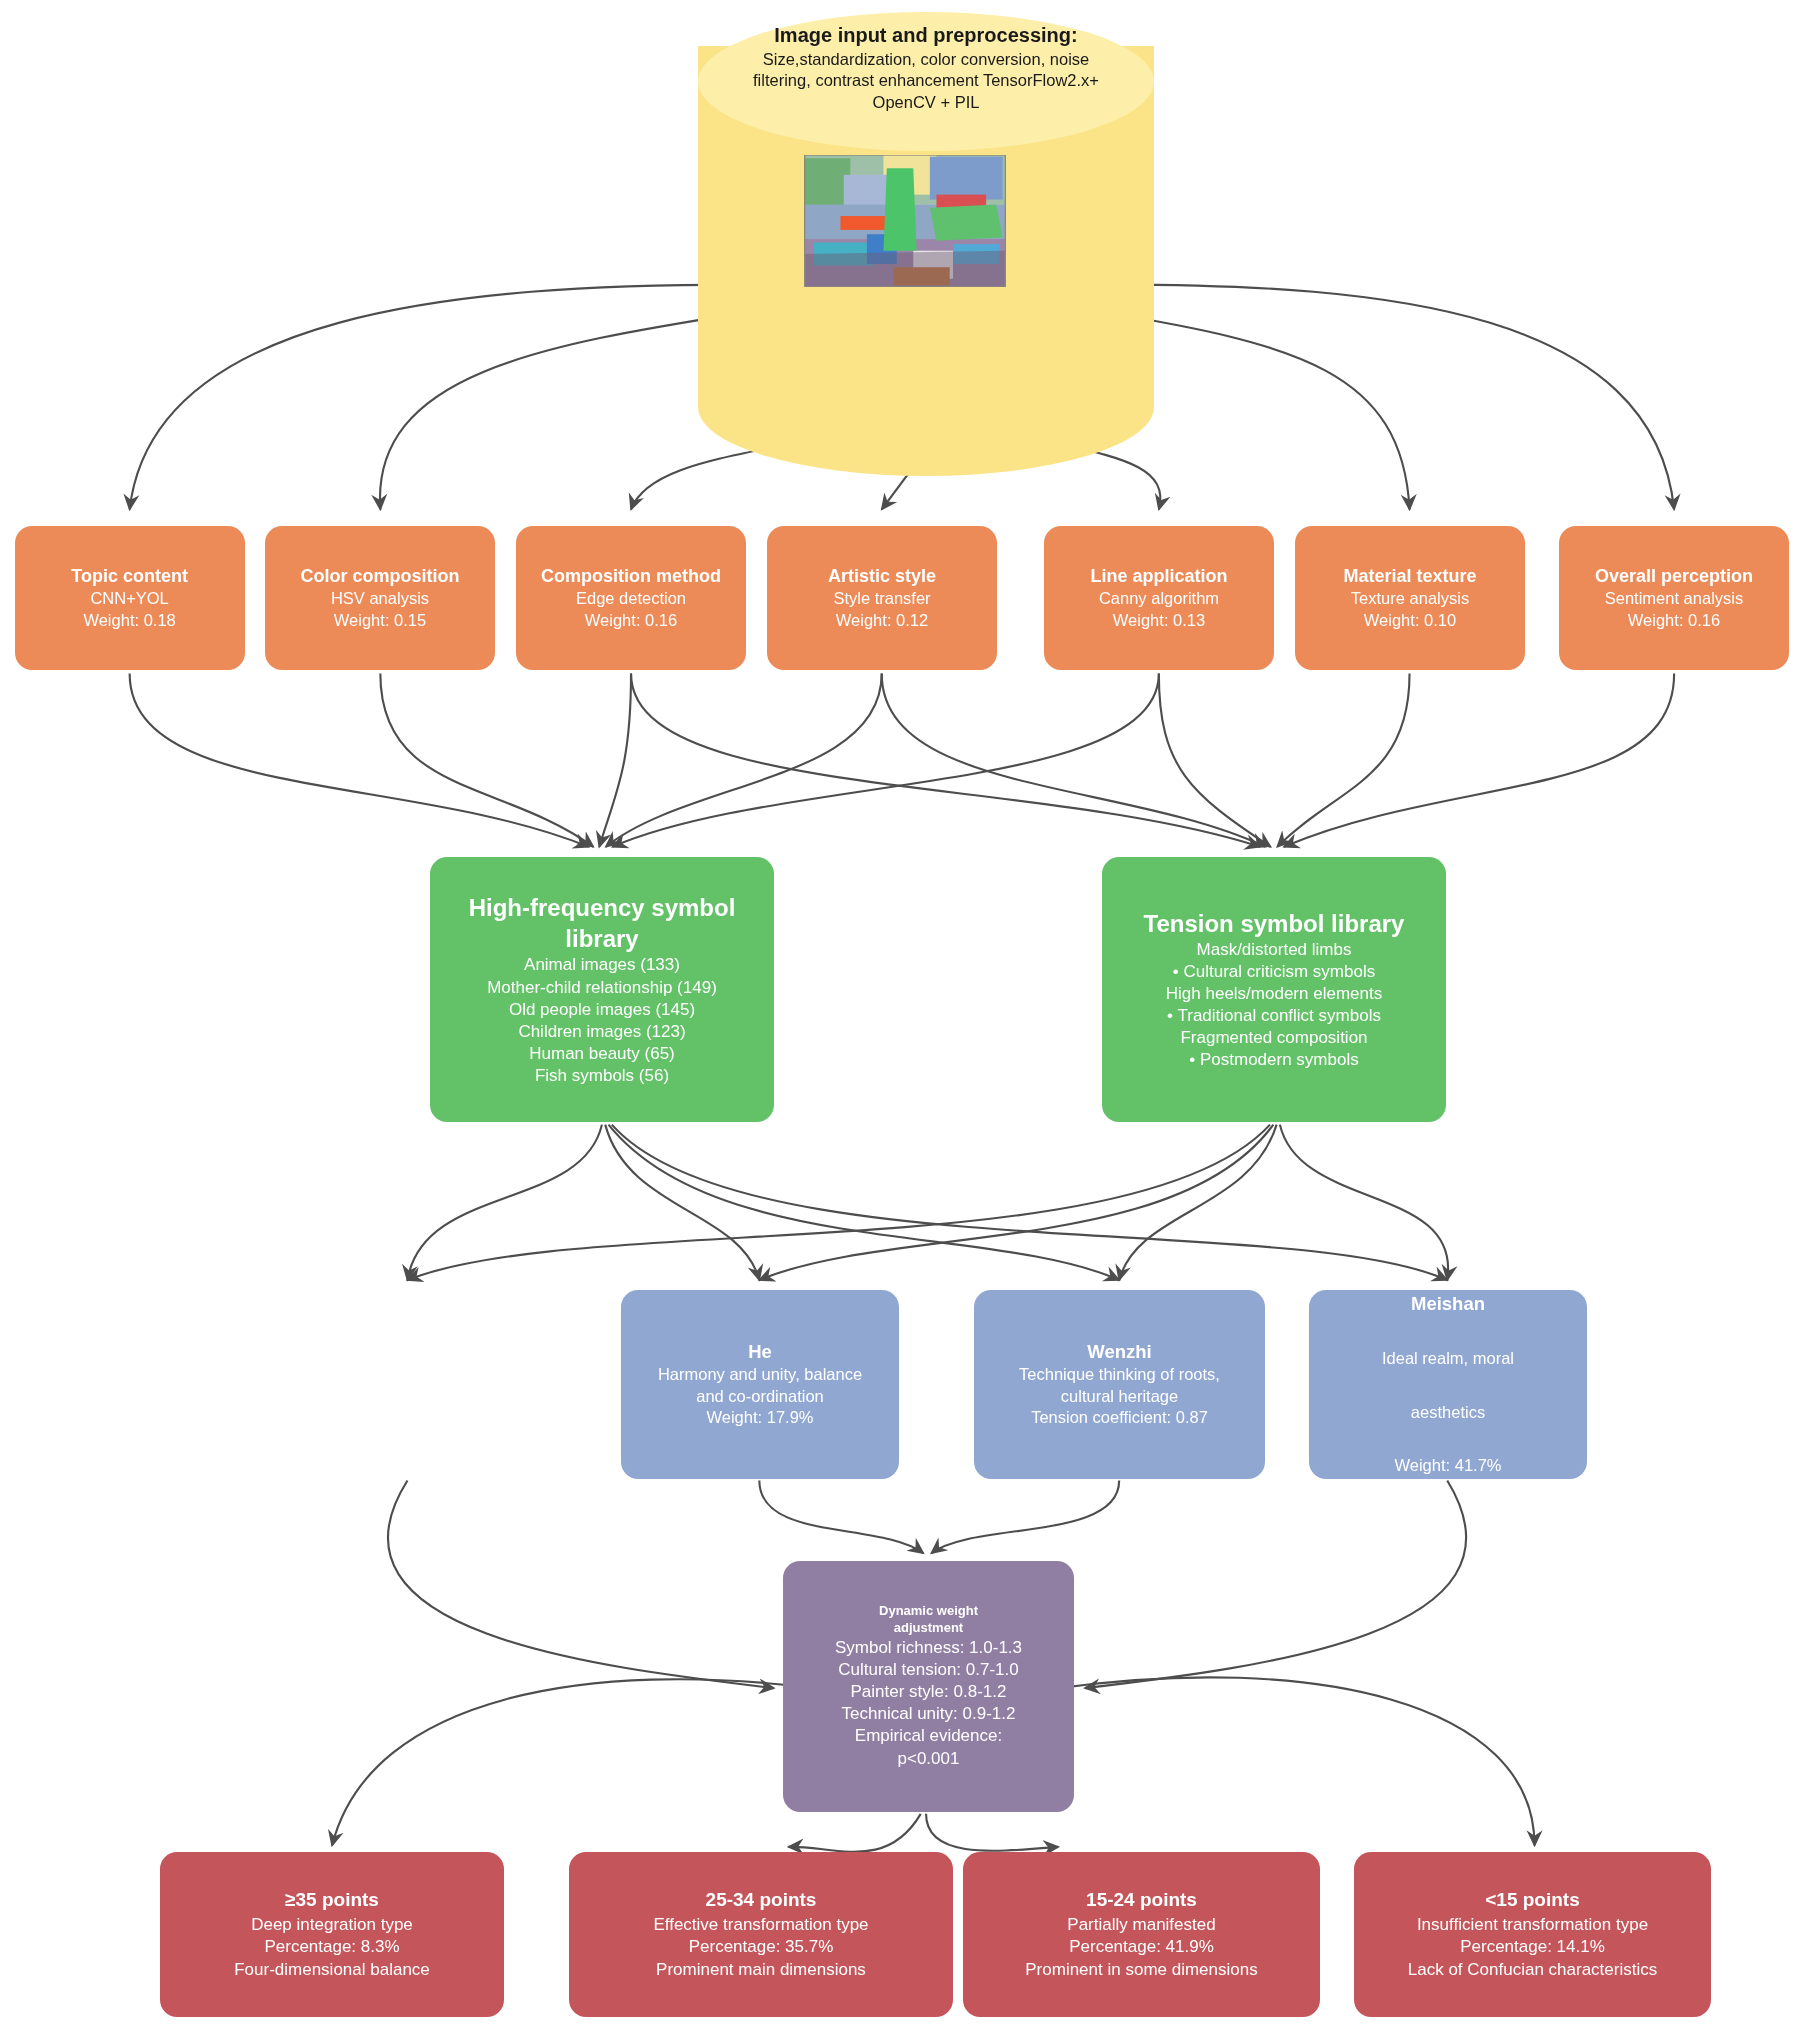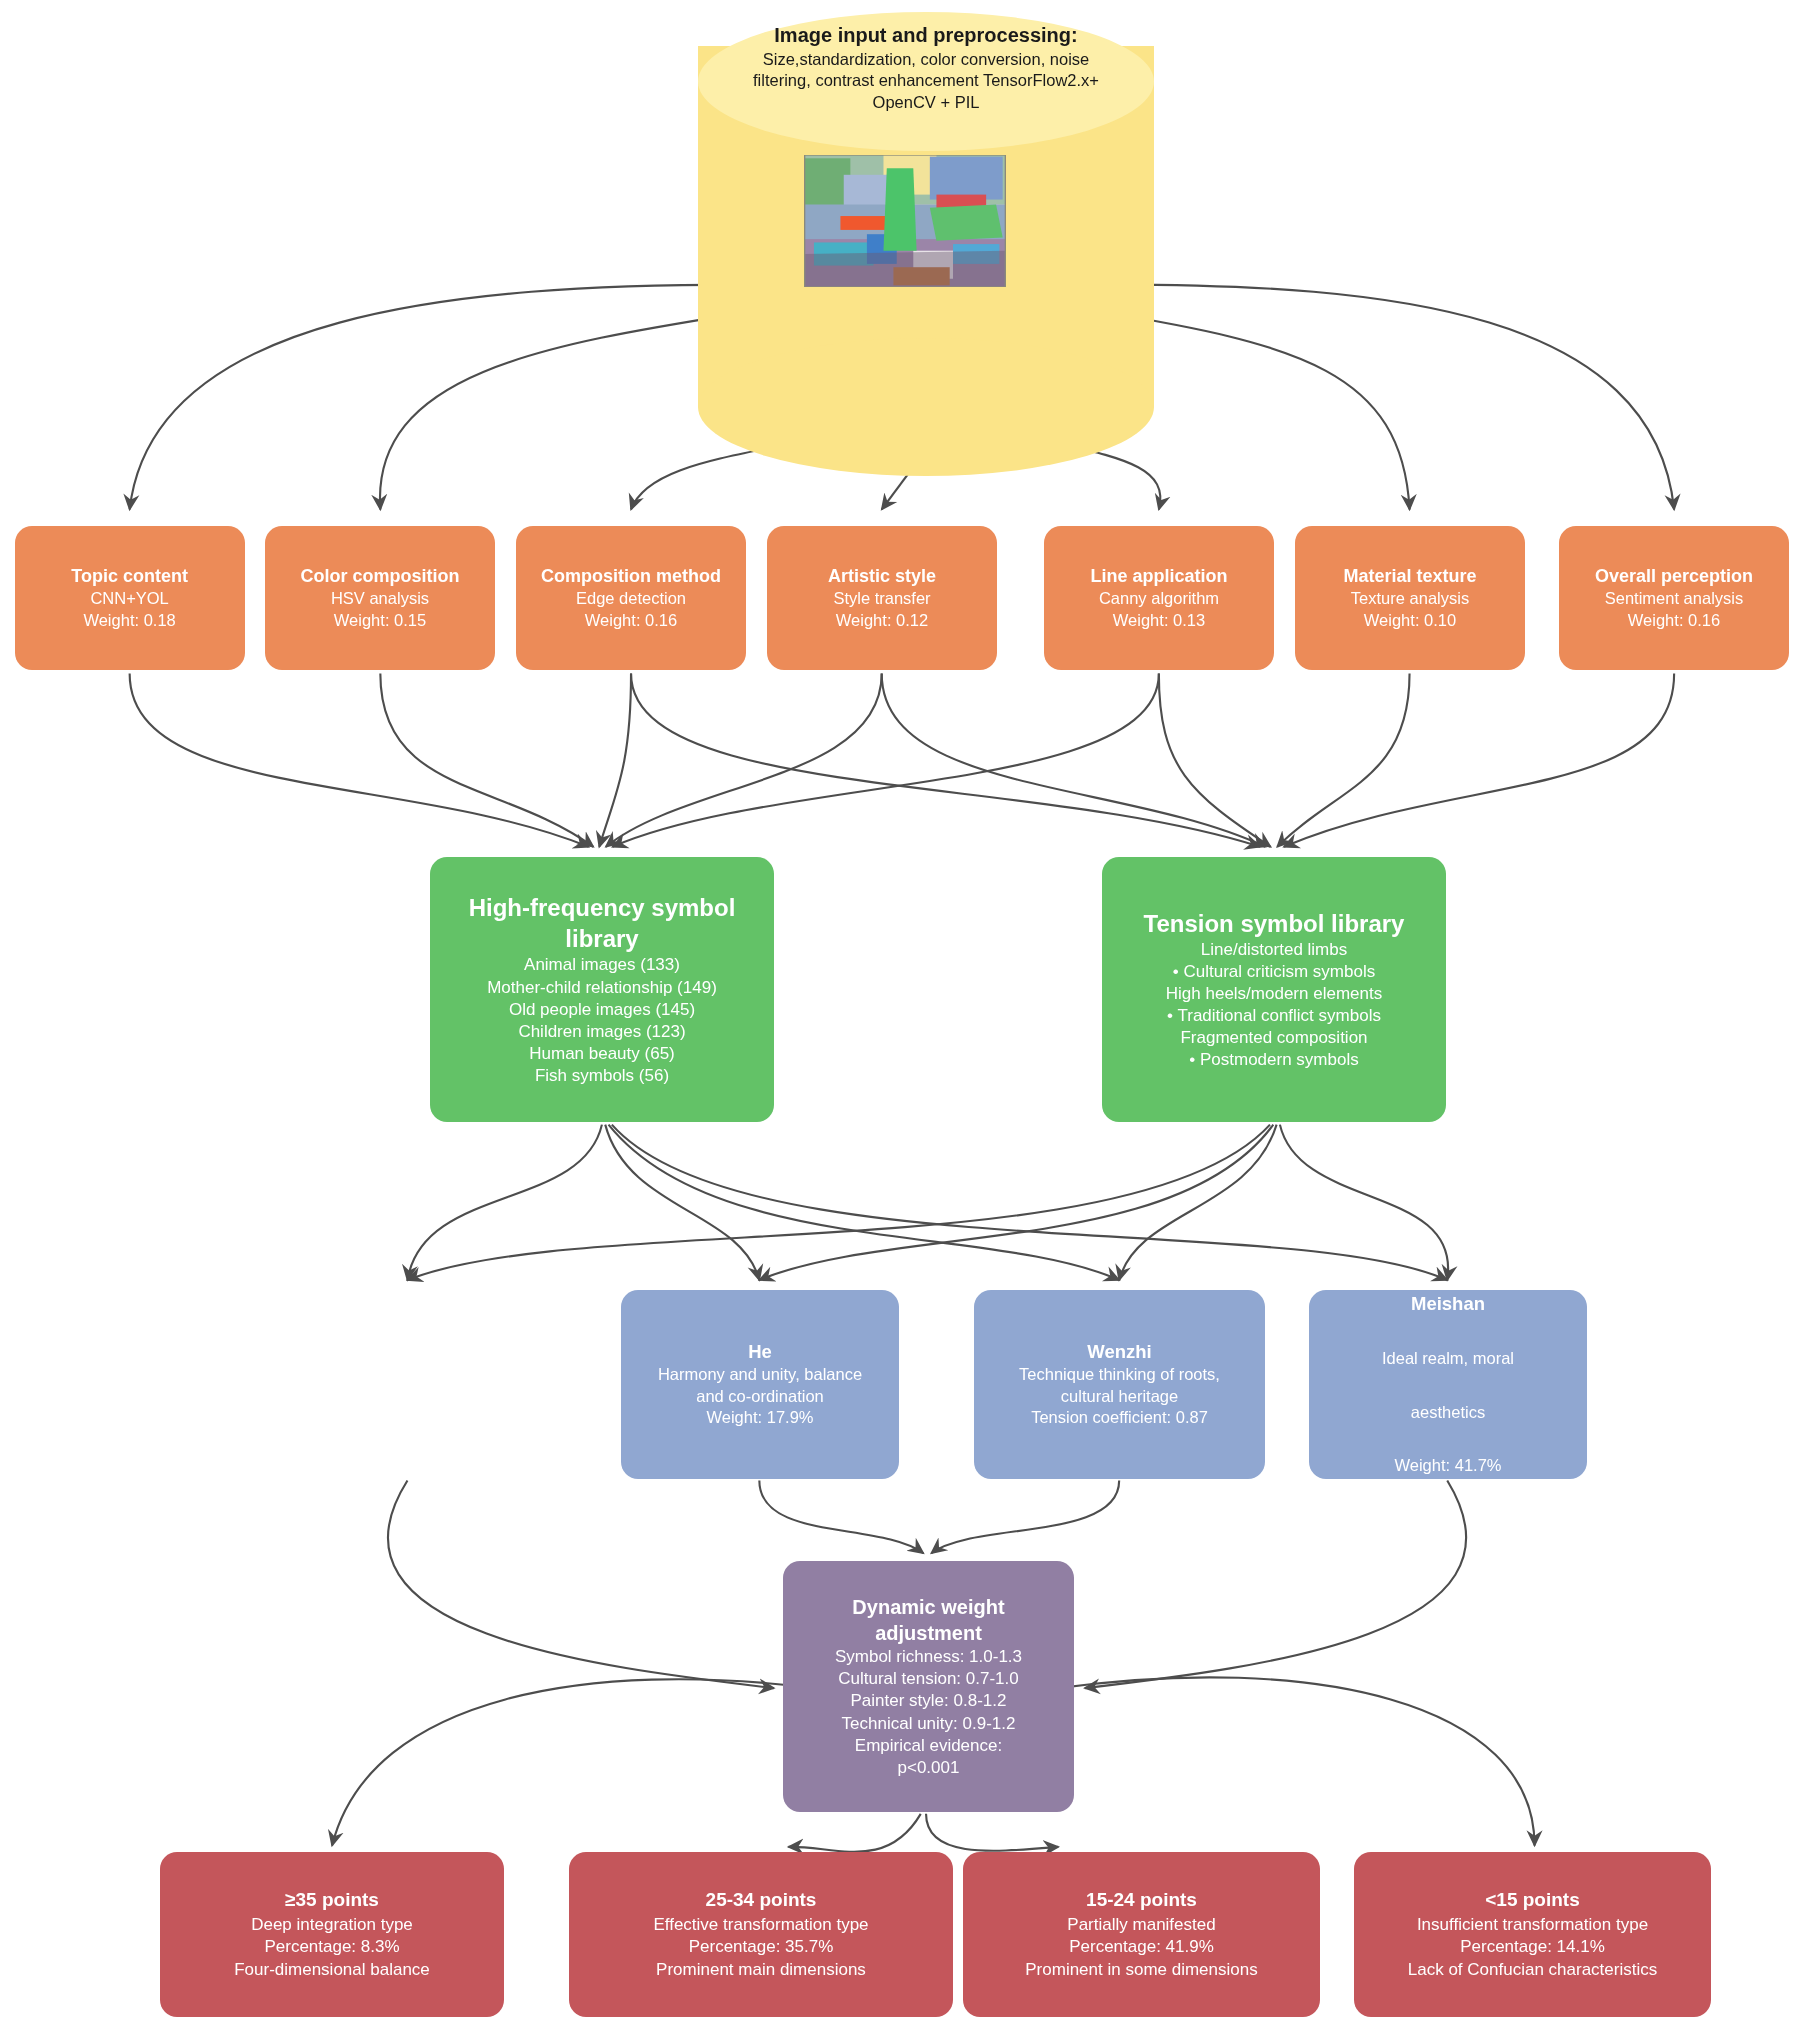--- a/index.html
+++ b/index.html
@@ -68,21 +68,21 @@
   .green .title { font-size: 24px; }
   .green .line  { font-size: 17px; }
 
   
   .blue { background: #90a7d1; }
   .blue .title { font-size: 18.5px; }
   .blue .line  { font-size: 16.5px; }
 
   
   .purple { background: #917fa3; }
-  .purple .title { font-size: 20px; }
+  .purple .title { font-size: 13px; }
   .purple .line  { font-size: 17px; text-align: center; }
 
   
   .red { background: #c4565b; }
   .red .title { font-size: 19px; margin-bottom: 1.3px; }
   .red .line  { font-size: 17px; }
 
   
   #n-topic   { left: 14.6px;   top: 526px; width: 230px; height: 144px; }
   #n-color   { left: 265px;  top: 526px; width: 230px; height: 144px; }
@@ -245,21 +245,21 @@
     <div class="title">High-frequency symbol library</div>
     <div class="line">Animal images (133)</div>
     <div class="line">Mother-child relationship (149)</div>
     <div class="line">Old people images (145)</div>
     <div class="line">Children images (123)</div>
     <div class="line">Human beauty (65)</div>
     <div class="line">Fish symbols (56)</div>
   </div>
   <div class="node green" id="n-tsl">
     <div class="title">Tension symbol library</div>
-    <div class="line">Line/distorted limbs</div>
+    <div class="line">Mask/distorted limbs</div>
     <div class="line">•  Cultural criticism symbols</div>
     <div class="line">High heels/modern elements</div>
     <div class="line">•  Traditional conflict symbols</div>
     <div class="line">Fragmented composition</div>
     <div class="line">•  Postmodern symbols</div>
   </div>
 
   <div class="node blue" id="n-he">
     <div class="title">He</div>
     <div class="line">Harmony and unity, balance</div>

